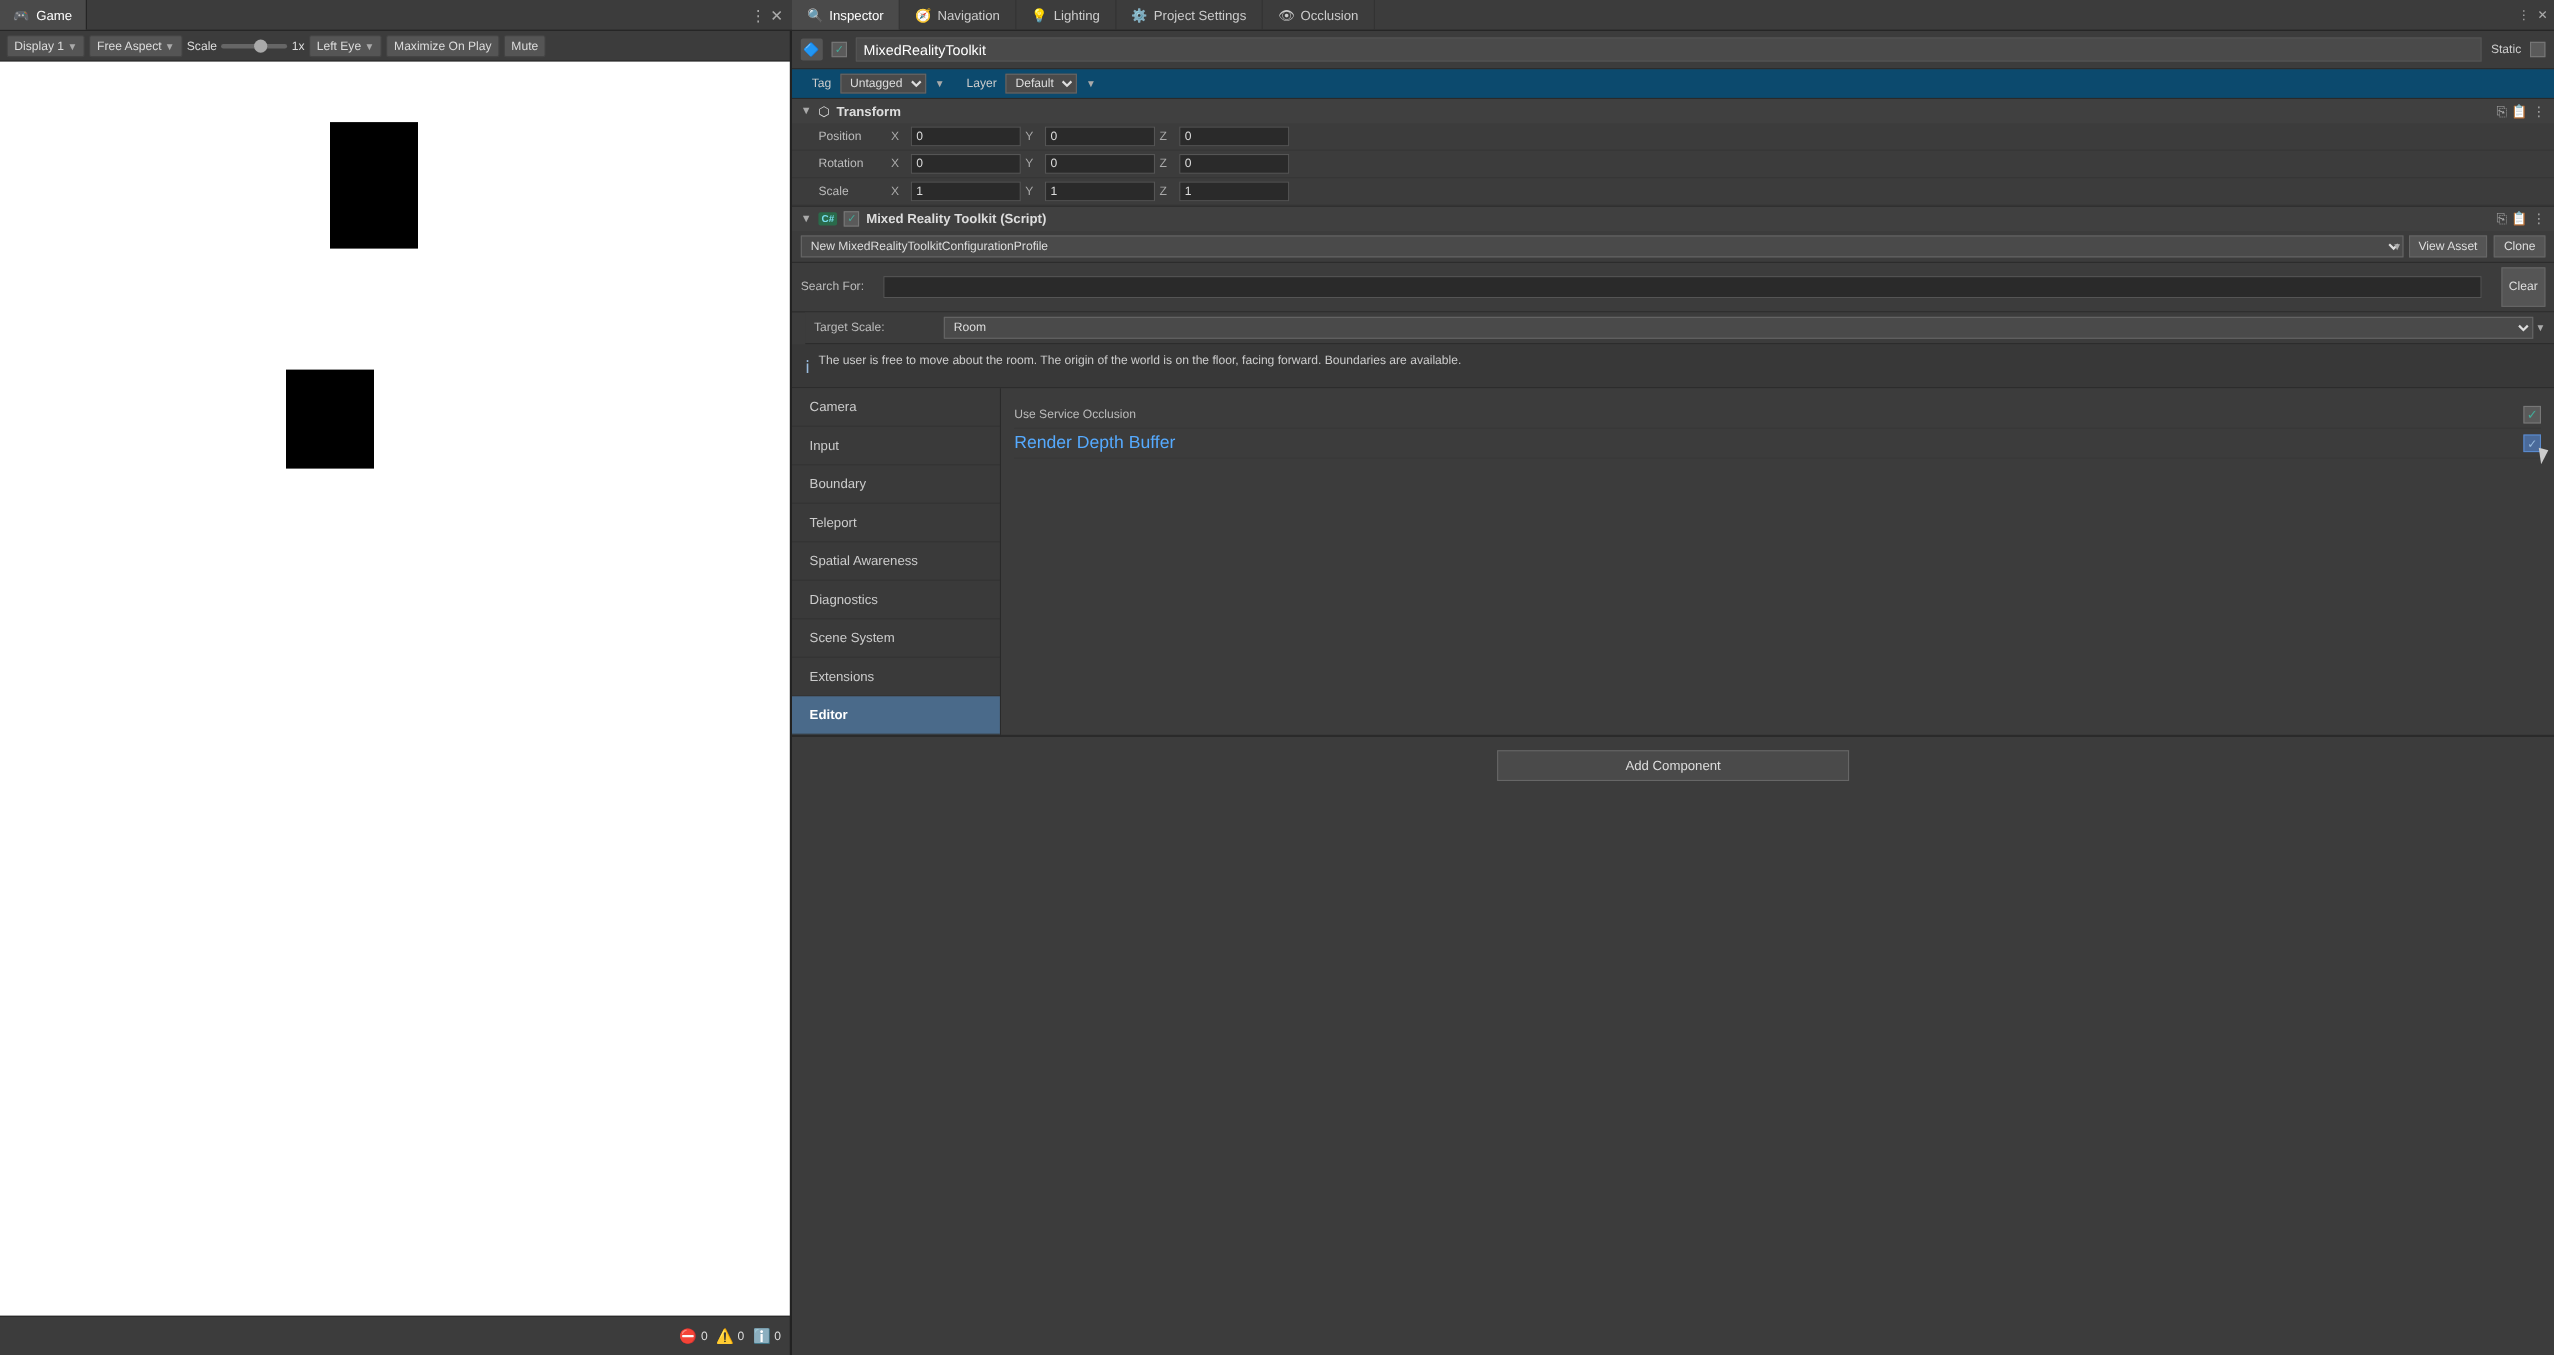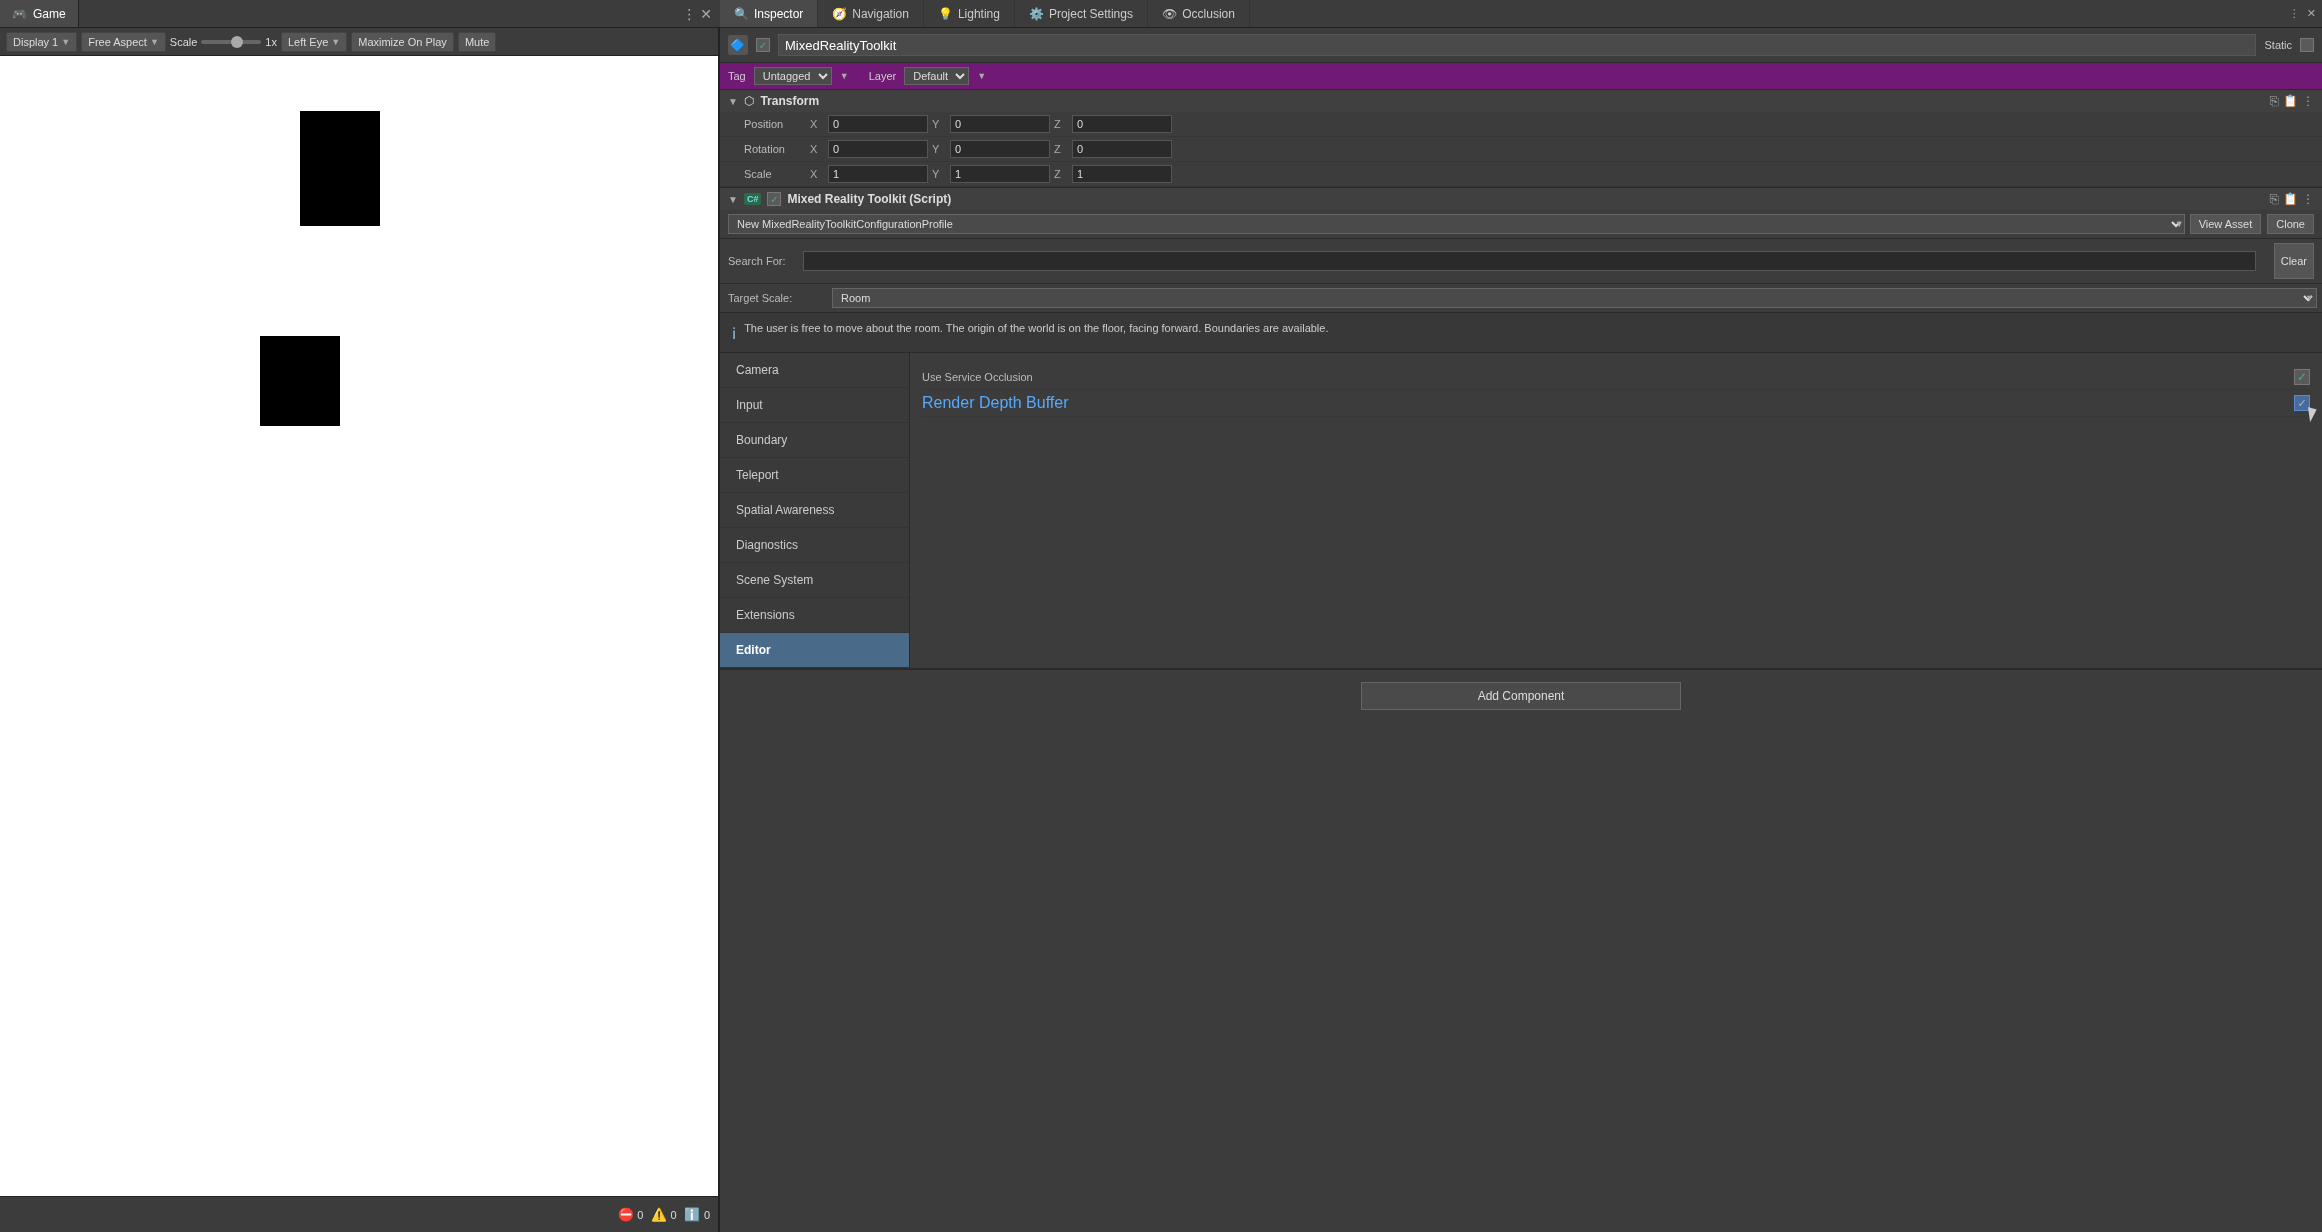--- a/index.html
+++ b/index.html
@@ -228,23 +228,23 @@
       height: 14px;
       background: #5a5a5a;
       border: 1px solid #777;
       cursor: pointer;
     }
 
     
     .tag-layer-row {
       display: flex;
       align-items: center;
-      padding: 4px 8px;
+      padding: 4px 18px;
       gap: 8px;
-      background: #701a75;
+      background: #0c4a6e;
       border-bottom: 1px solid #2a2a2a;
     }
     .tag-label { font-size: 11px; color: #ccc; }
     .tag-select {
       background: #4a4a4a;
       border: 1px solid #666;
       color: #ddd;
       font-size: 11px;
       padding: 1px 4px;
       height: 18px;
@@ -413,23 +413,24 @@
       font-size: 9px;
       letter-spacing: 4px;
       color: #888;
     }
 
     
     .target-scale-row {
       display: flex;
       align-items: center;
       padding: 4px 8px;
-      gap: 4px;
-      border-bottom: 1px solid #2a2a2a;
-      background: #3c3c3c;
+      gap: 18px;
+      border-bottom: 1px solid #2a2a2a;
+      background: #3c3c3c;
+      margin-left: 12px;
     }
     .target-scale-label { font-size: 11px; color: #bbb; width: 100px; }
     .target-scale-select {
       flex: 1;
       background: #4a4a4a;
       border: 1px solid #666;
       color: #ddd;
       font-size: 11px;
       padding: 1px 4px;
       height: 20px;

